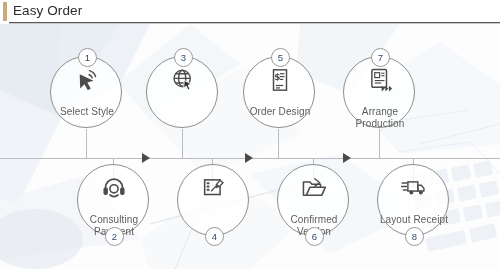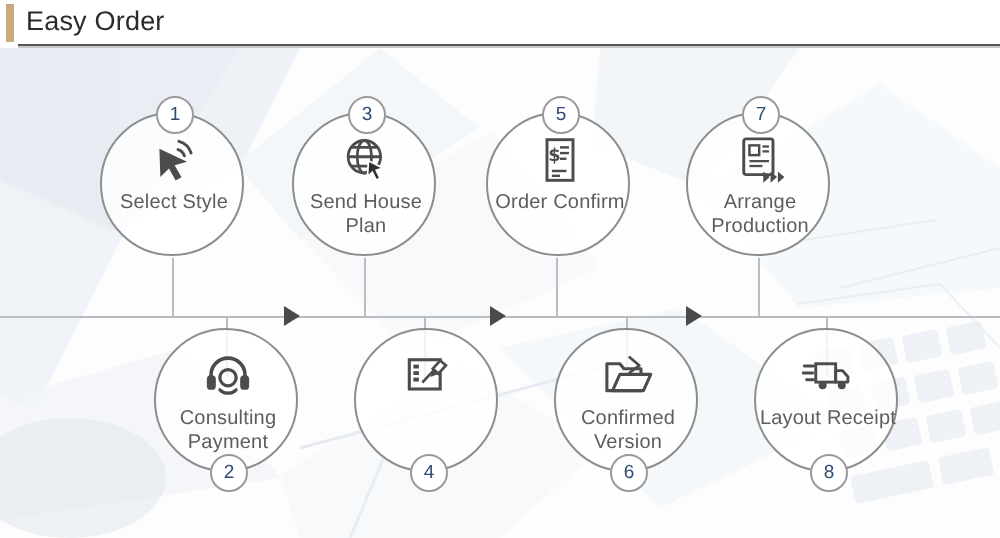--- a/index.html
+++ b/index.html
@@ -42,21 +42,21 @@
     border:1px solid #8d8d8d;background:rgba(255,255,255,.80);
     box-sizing:border-box;
   }
   .node-inner{
     position:absolute;left:0;top:0;width:74px;height:74px;
     display:flex;flex-direction:column;align-items:center;justify-content:flex-start;
     padding-top:11px;box-sizing:border-box;
   }
   .glyph{width:26px;height:26px;display:block;}
   .node-label{
-    margin-top:3px;text-align:center;line-height:11.5px;
+    margin-top:13px;text-align:center;line-height:11.5px;
     font-size:10px;color:#5d5d5d;letter-spacing:.1px;
     width:76px;
   }
   .badge{
     position:absolute;width:17px;height:17px;border-radius:50%;
     background:#ffffff;border:1px solid #9a9a9a;
     display:flex;align-items:center;justify-content:center;
     font-size:9.5px;color:#2e4b73;left:28px;z-index:5;
   }
   .badge-top{top:-8px;}
@@ -154,40 +154,39 @@
       <div class="badge badge-top">3</div>
       <div class="node-inner">
         <svg class="glyph" viewBox="0 0 32 32">
           <g fill="none" stroke="#4c4c4c" stroke-width="1.7">
             <circle cx="15" cy="14" r="10"></circle>
             <ellipse cx="15" cy="14" rx="4.4" ry="10"></ellipse>
             <path d="M5.2 14h19.6M6.8 8.3h16.4M6.8 19.7h16.4"></path>
           </g>
           <path d="M17.5 16.5 L26.5 21 L22.3 22.4 L24.6 27.2 L22.2 28.3 L19.9 23.5 L16.9 26.3 Z" fill="#2f2f2f" stroke="#ffffff" stroke-width="1.1"></path>
         </svg>
-        <div class="node-label">Send House Plan</div>
       </div>
     </div>
 
     <div class="node" style="left:243px;top:32px;">
       <div class="disc"></div>
       <div class="badge badge-top">5</div>
       <div class="node-inner">
         <svg class="glyph" viewBox="0 0 32 32">
           <rect x="8" y="3.5" width="16" height="25" fill="none" stroke="#4c4c4c" stroke-width="1.8"></rect>
           <g fill="#4c4c4c">
             <rect x="16" y="7.5" width="5.5" height="1.5"></rect>
             <rect x="16" y="11" width="5.5" height="1.5"></rect>
             <rect x="16" y="14.5" width="4" height="1.5"></rect>
             <rect x="11" y="22" width="9" height="1.5"></rect>
             <rect x="11" y="25" width="5" height="1.5"></rect>
           </g>
           <text x="12.6" y="16.6" font-family="DejaVu Sans, sans-serif" font-size="11" font-weight="bold" fill="#4c4c4c" text-anchor="middle">$</text>
         </svg>
-        <div class="node-label">Order Confirm</div>
+        <div class="node-label">Order Design</div>
       </div>
     </div>
 
     <div class="node" style="left:343px;top:32px;">
       <div class="disc"></div>
       <div class="badge badge-top">7</div>
       <div class="node-inner">
         <svg class="glyph" viewBox="0 0 32 32">
           <rect x="6" y="3" width="18" height="22" rx="1.5" fill="none" stroke="#4c4c4c" stroke-width="1.8"></rect>
           <rect x="9.5" y="7" width="6" height="6" fill="none" stroke="#4c4c4c" stroke-width="1.5"></rect>

